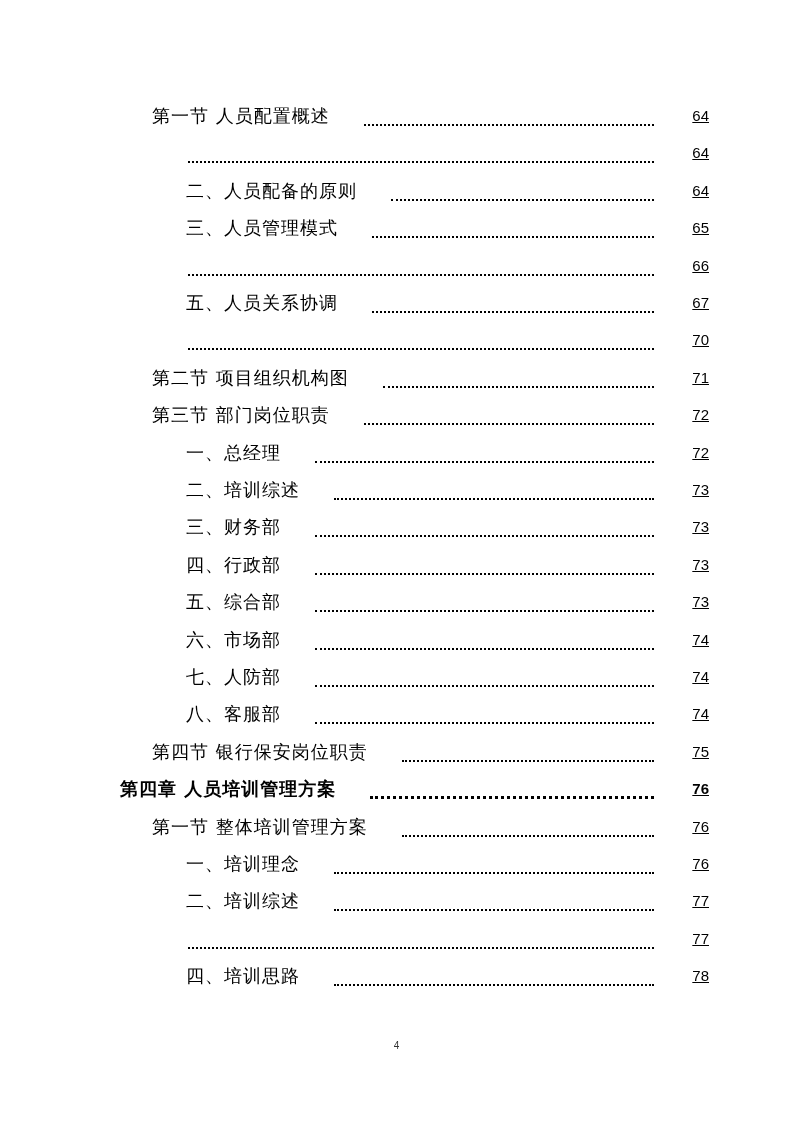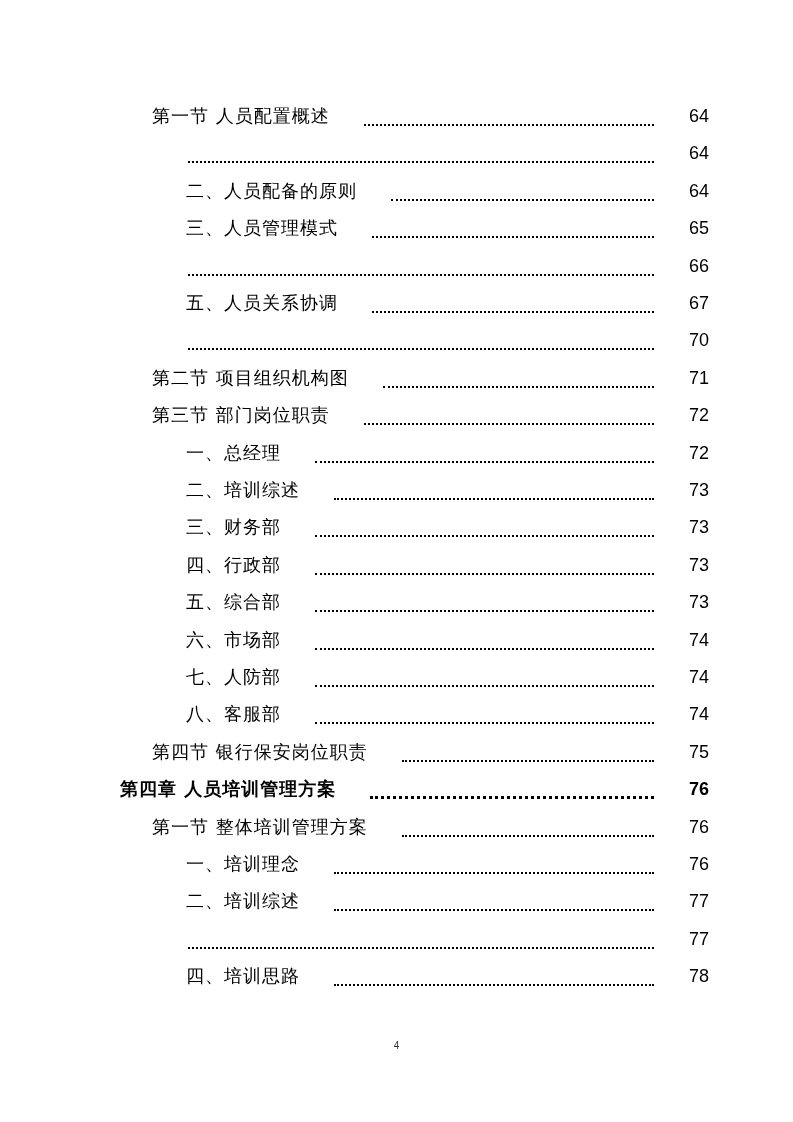--- a/index.html
+++ b/index.html
@@ -8,21 +8,21 @@
     .toc { position: absolute; top: 101px; left: 0; width: 793px; }
     .row { position: absolute; height: 30px; display: flex; align-items: center;
            font-size: 18px; line-height: 24px; right: 84px; gap: 32px; }
     .row.lvl-section { left: 152px; }
     .row.lvl-item { left: 186px; }
     .row.lvl-chapter { left: 120px; font-weight: bold; }
     .label { white-space: nowrap; letter-spacing: 1px; }
     .leader { flex: 1; overflow: hidden; white-space: nowrap; margin: 0 1px 5px 2px;
               border-bottom: 2px dotted #000; height: 0; align-self: flex-end; }
     .row.lvl-chapter .leader { border-bottom-width: 3px; }
-    .page { font-family: "Liberation Sans", sans-serif; font-size: 18px; min-width: 22px; text-align: right; }
+    .page { font-family: "Liberation Sans", sans-serif; font-size: 15px; min-width: 22px; text-align: right; text-decoration: underline; }
     .footer { position: absolute; top: 1040px; left: 0; width: 793px; text-align: center;
               font-family: "Liberation Sans", sans-serif; font-size: 10px; color: #333; }
   </style>
 </head>
 <body>
 
 <div class="toc">
   <div class="row lvl-section" style="top:0px">
     <span class="label">第一节  人员配置概述</span>
     <span class="leader"></span>

